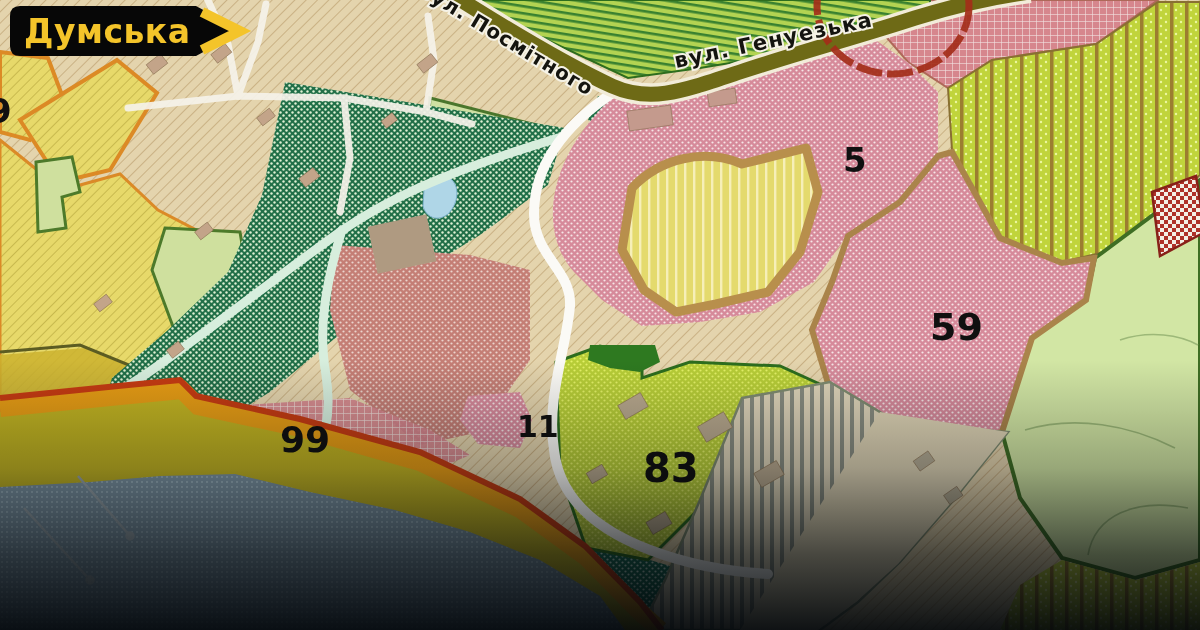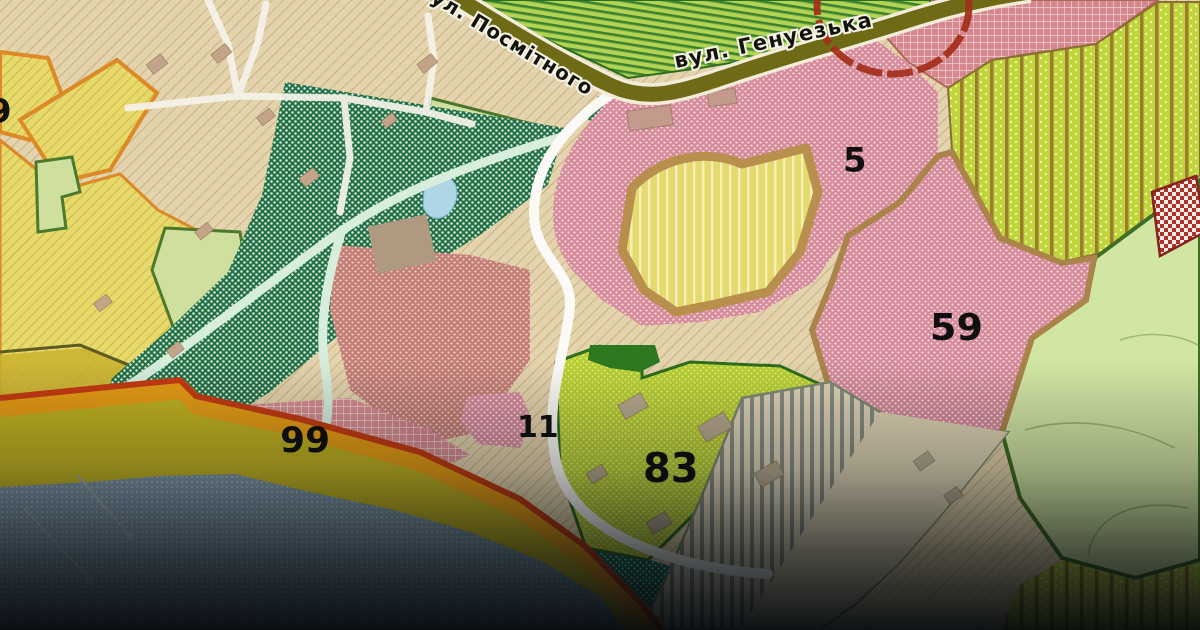--- a/index.html
+++ b/index.html
@@ -211,14 +211,21 @@
     <text class="zone-num" x="843" y="172" font-size="34">5</text>
     <text class="zone-num" x="930" y="340" font-size="38">59</text>
     <text class="zone-num" x="643" y="482" font-size="40">83</text>
     <text class="zone-num" x="517" y="437" font-size="30">11</text>
     <text class="zone-num" x="280" y="452" font-size="36">99</text>
   </g>
 
   <rect x="0" y="360" width="1200" height="270" fill="url(#vignette)"></rect>
 </svg>
 
-
+<div class="badge">
+  <svg width="270" height="64" viewBox="0 0 270 64" xmlns="http://www.w3.org/2000/svg">
+    <path d="M20,6 H196 L242,31 L196,56 H20 Q10,56 10,46 V16 Q10,6 20,6 Z" fill="#070707"></path>
+    <path d="M202,12 L240,31 L202,50" fill="none" stroke="#f4c42a" stroke-width="10" stroke-linejoin="miter"></path>
+    <text class="badge-label" x="24" y="43" font-size="33" fill="#f4c42a" letter-spacing="0.5">Думська</text>
+  </svg>
 </div>
 
+</div>
+
 </body></html>

